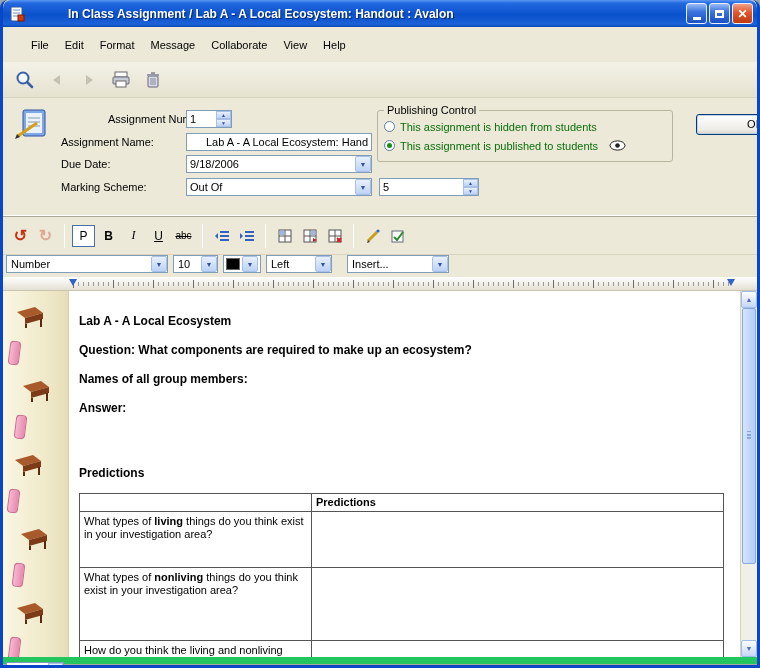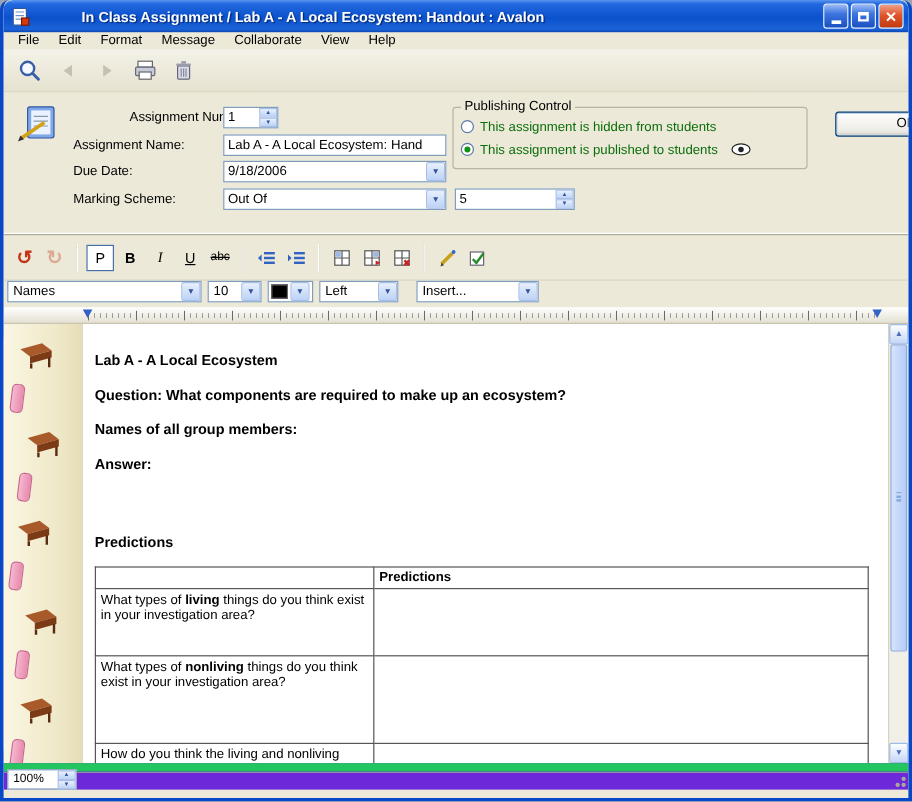--- a/index.html
+++ b/index.html
@@ -17,21 +17,21 @@
   .titleicon { width:16px; height:16px; display:inline-block; }
   .winbtns { display:flex; gap:2px; }
   .wbtn { width:21px; height:21px; border:1px solid #E8F0FC; border-radius:3px; color:#fff;
           display:flex; align-items:center; justify-content:center; font-size:12px; font-weight:bold;
           background:linear-gradient(180deg,#9ABAF4 0%,#3C74E0 40%,#1A50C0 100%); }
   .wbtn.close { background:linear-gradient(180deg,#F0A088 0%,#E0552A 45%,#C03A10 100%); }
   .wbtn .minbar { display:block; width:8px; height:3px; background:#fff; margin-top:9px; }
   .wbtn .maxbox { display:block; width:9px; height:8px; border:2px solid #fff; border-top-width:3px; }
 
   
-  .menubar { height:14px; display:flex; align-items:center; padding-left:4px; background:#ECE9D8; }
+  .menubar { height:35px; display:flex; align-items:center; padding-left:20px; background:#ECE9D8; }
   .menu-item { font-size:11px; padding:2px 8px; color:#000; }
 
   
   .toolbar { height:36px; display:flex; align-items:center; gap:4px; padding-left:8px;
              background:linear-gradient(180deg,#F4F2E8,#E6E2D0); border-bottom:1px solid #D8D4C0; }
   .tbtn { width:28px; height:28px; display:flex; align-items:center; justify-content:center; border:1px solid transparent; }
   .tbtn.dim { opacity:.4; }
 
   
   .formarea { position:relative; height:119px; background:#ECE9D8; border-bottom:1px solid #ACA899;
@@ -213,21 +213,21 @@
     <span class="form-label" style="left:58px;top:15px;margin-left:47px;">Assignment Number:</span>
     <div class="fld" style="left:183px;top:12px;width:46px;">
       <span class="val">1</span>
       <span class="updown">
           <span>▲</span>
           <span>▼</span>
         </span>
     </div>
 
     <span class="form-label" style="left:58px;top:38px;">Assignment Name:</span>
-    <div class="fld" style="left:183px;top:35px;width:186px;">
+    <div class="fld" style="left:183px;top:35px;width:186px;text-align:right;">
       <span class="val">Lab A - A Local Ecosystem: Hand</span>
     </div>
 
     <span class="form-label" style="left:58px;top:60px;">Due Date:</span>
     <div class="fld" style="left:183px;top:57px;width:186px;align-items:center;">
       <span class="val">9/18/2006</span>
       <span class="drop-btn">▼</span>
     </div>
 
     <span class="form-label" style="left:58px;top:83px;">Marking Scheme:</span>
@@ -328,21 +328,21 @@
     <span class="fbtn">
       <svg width="16" height="16" viewBox="0 0 16 16">
           <rect x="2" y="3" width="11" height="11" fill="#fff" stroke="#667"></rect>
           <path d="M4 9 L7 12 L13 4" stroke="#2A8A2A" stroke-width="2" fill="none"></path>
         </svg>
     </span>
   </div>
 
   <div class="fontbar">
     <div class="combo" style="width:162px;">
-      <span class="val">Names</span>
+      <span class="val">Number</span>
       <span class="drop-btn">▼</span>
     </div>
     <div class="combo" style="width:45px;">
       <span class="val">10</span>
       <span class="drop-btn">▼</span>
     </div>
     <div class="combo" style="width:38px;">
       <span class="swatch"></span>
       <span class="drop-btn">▼</span>
     </div>

